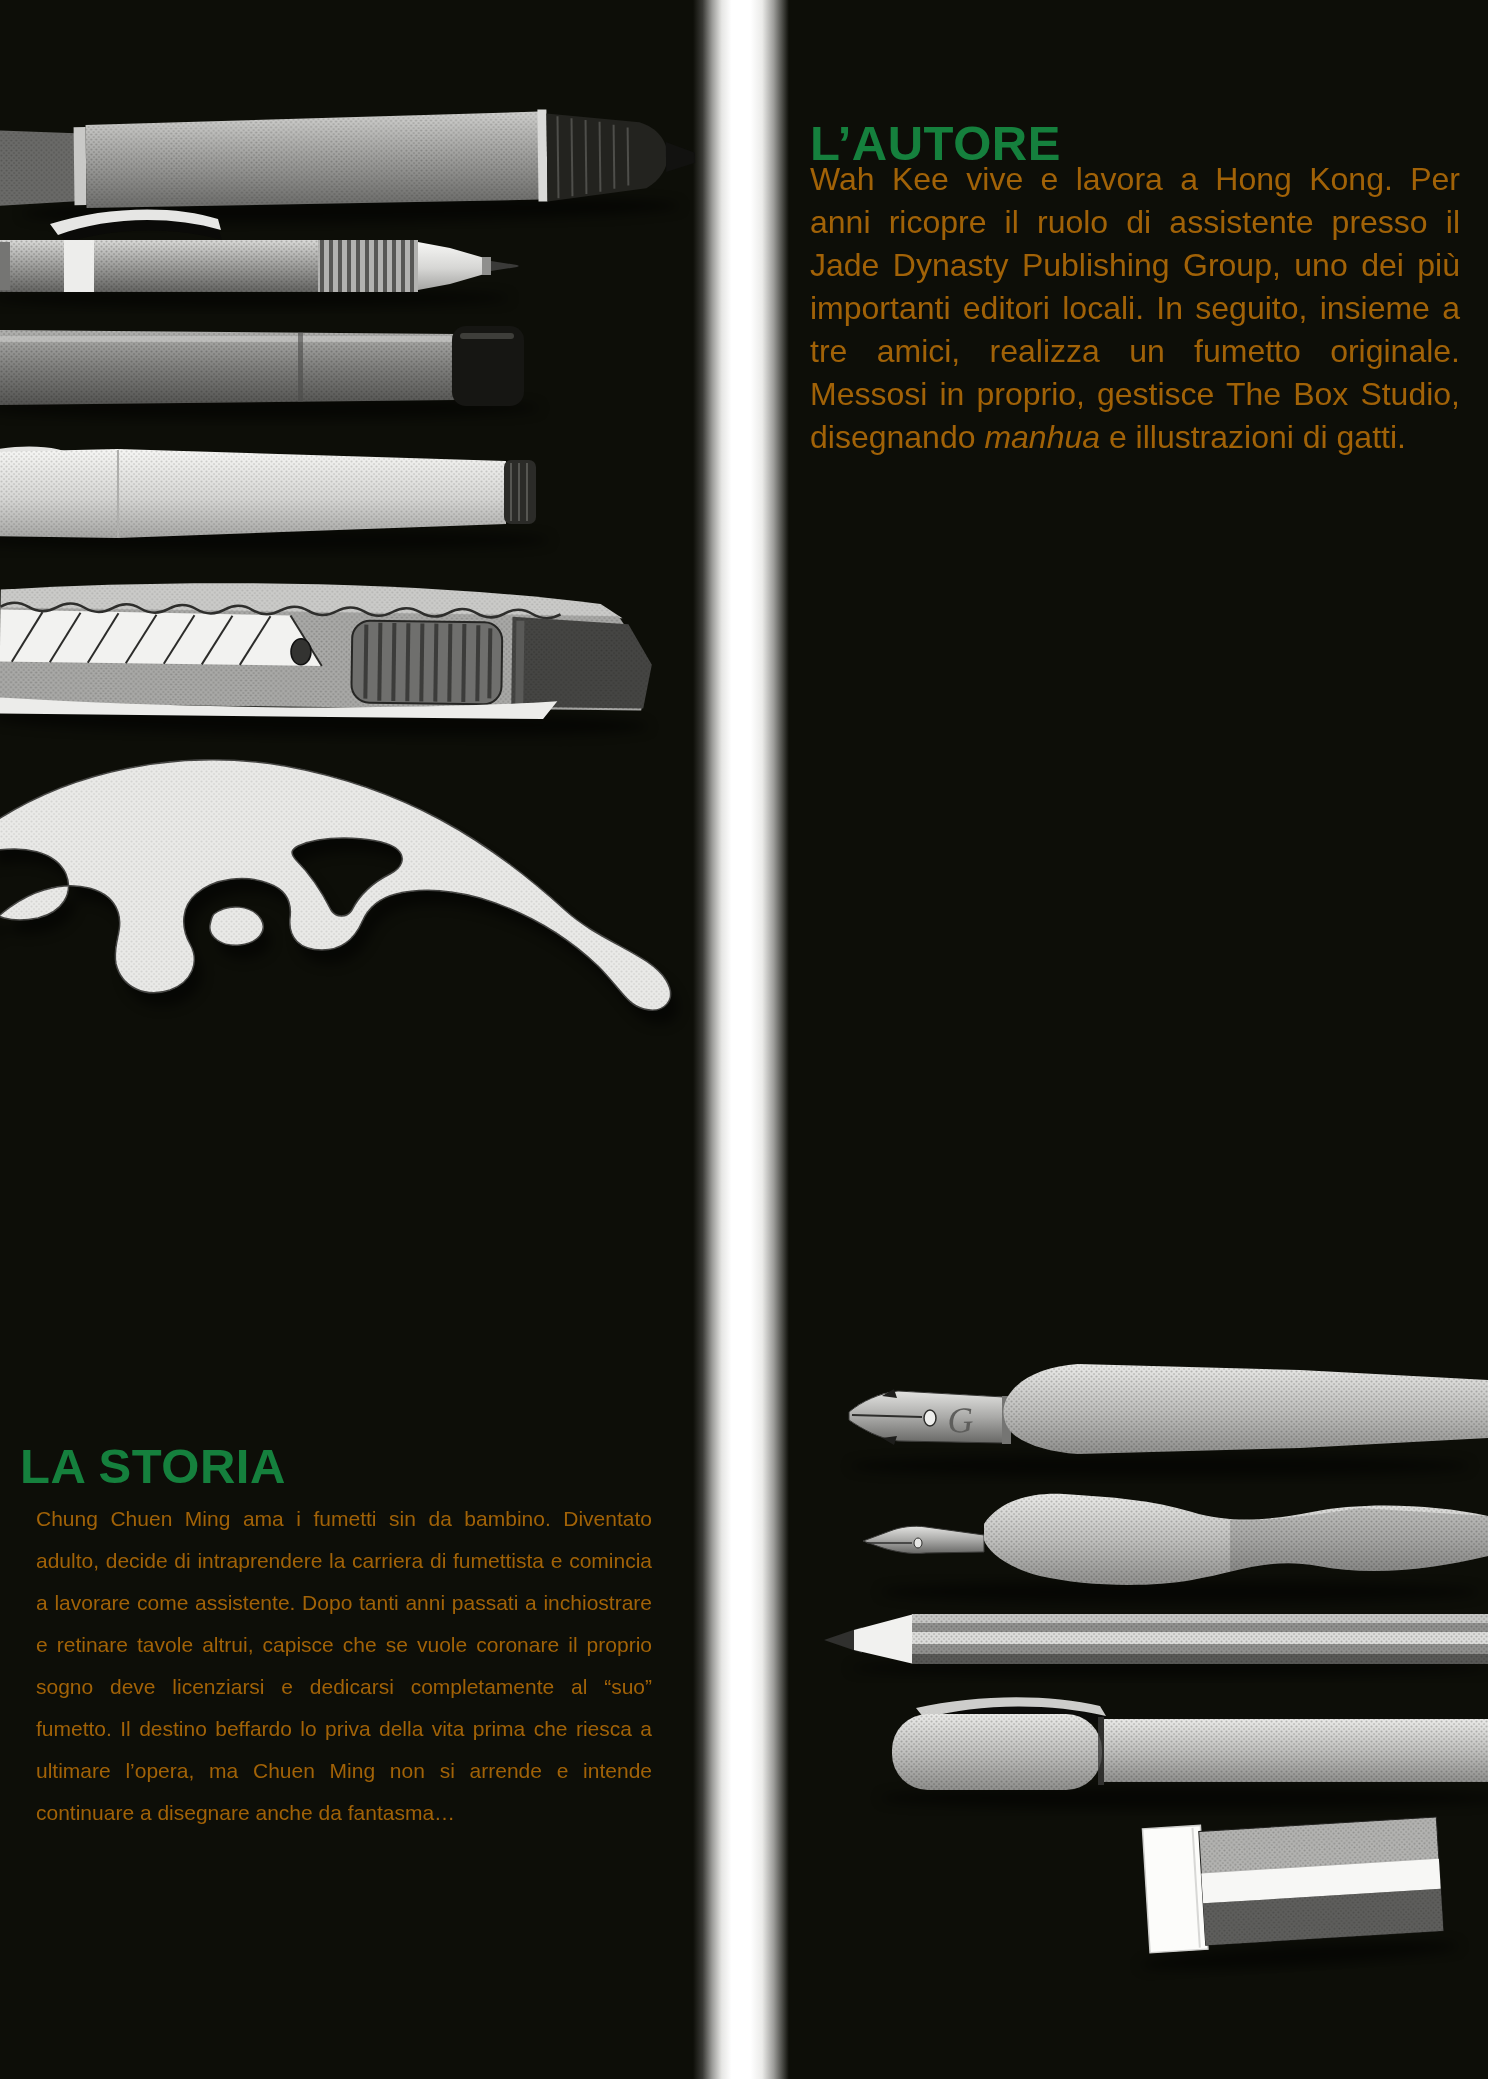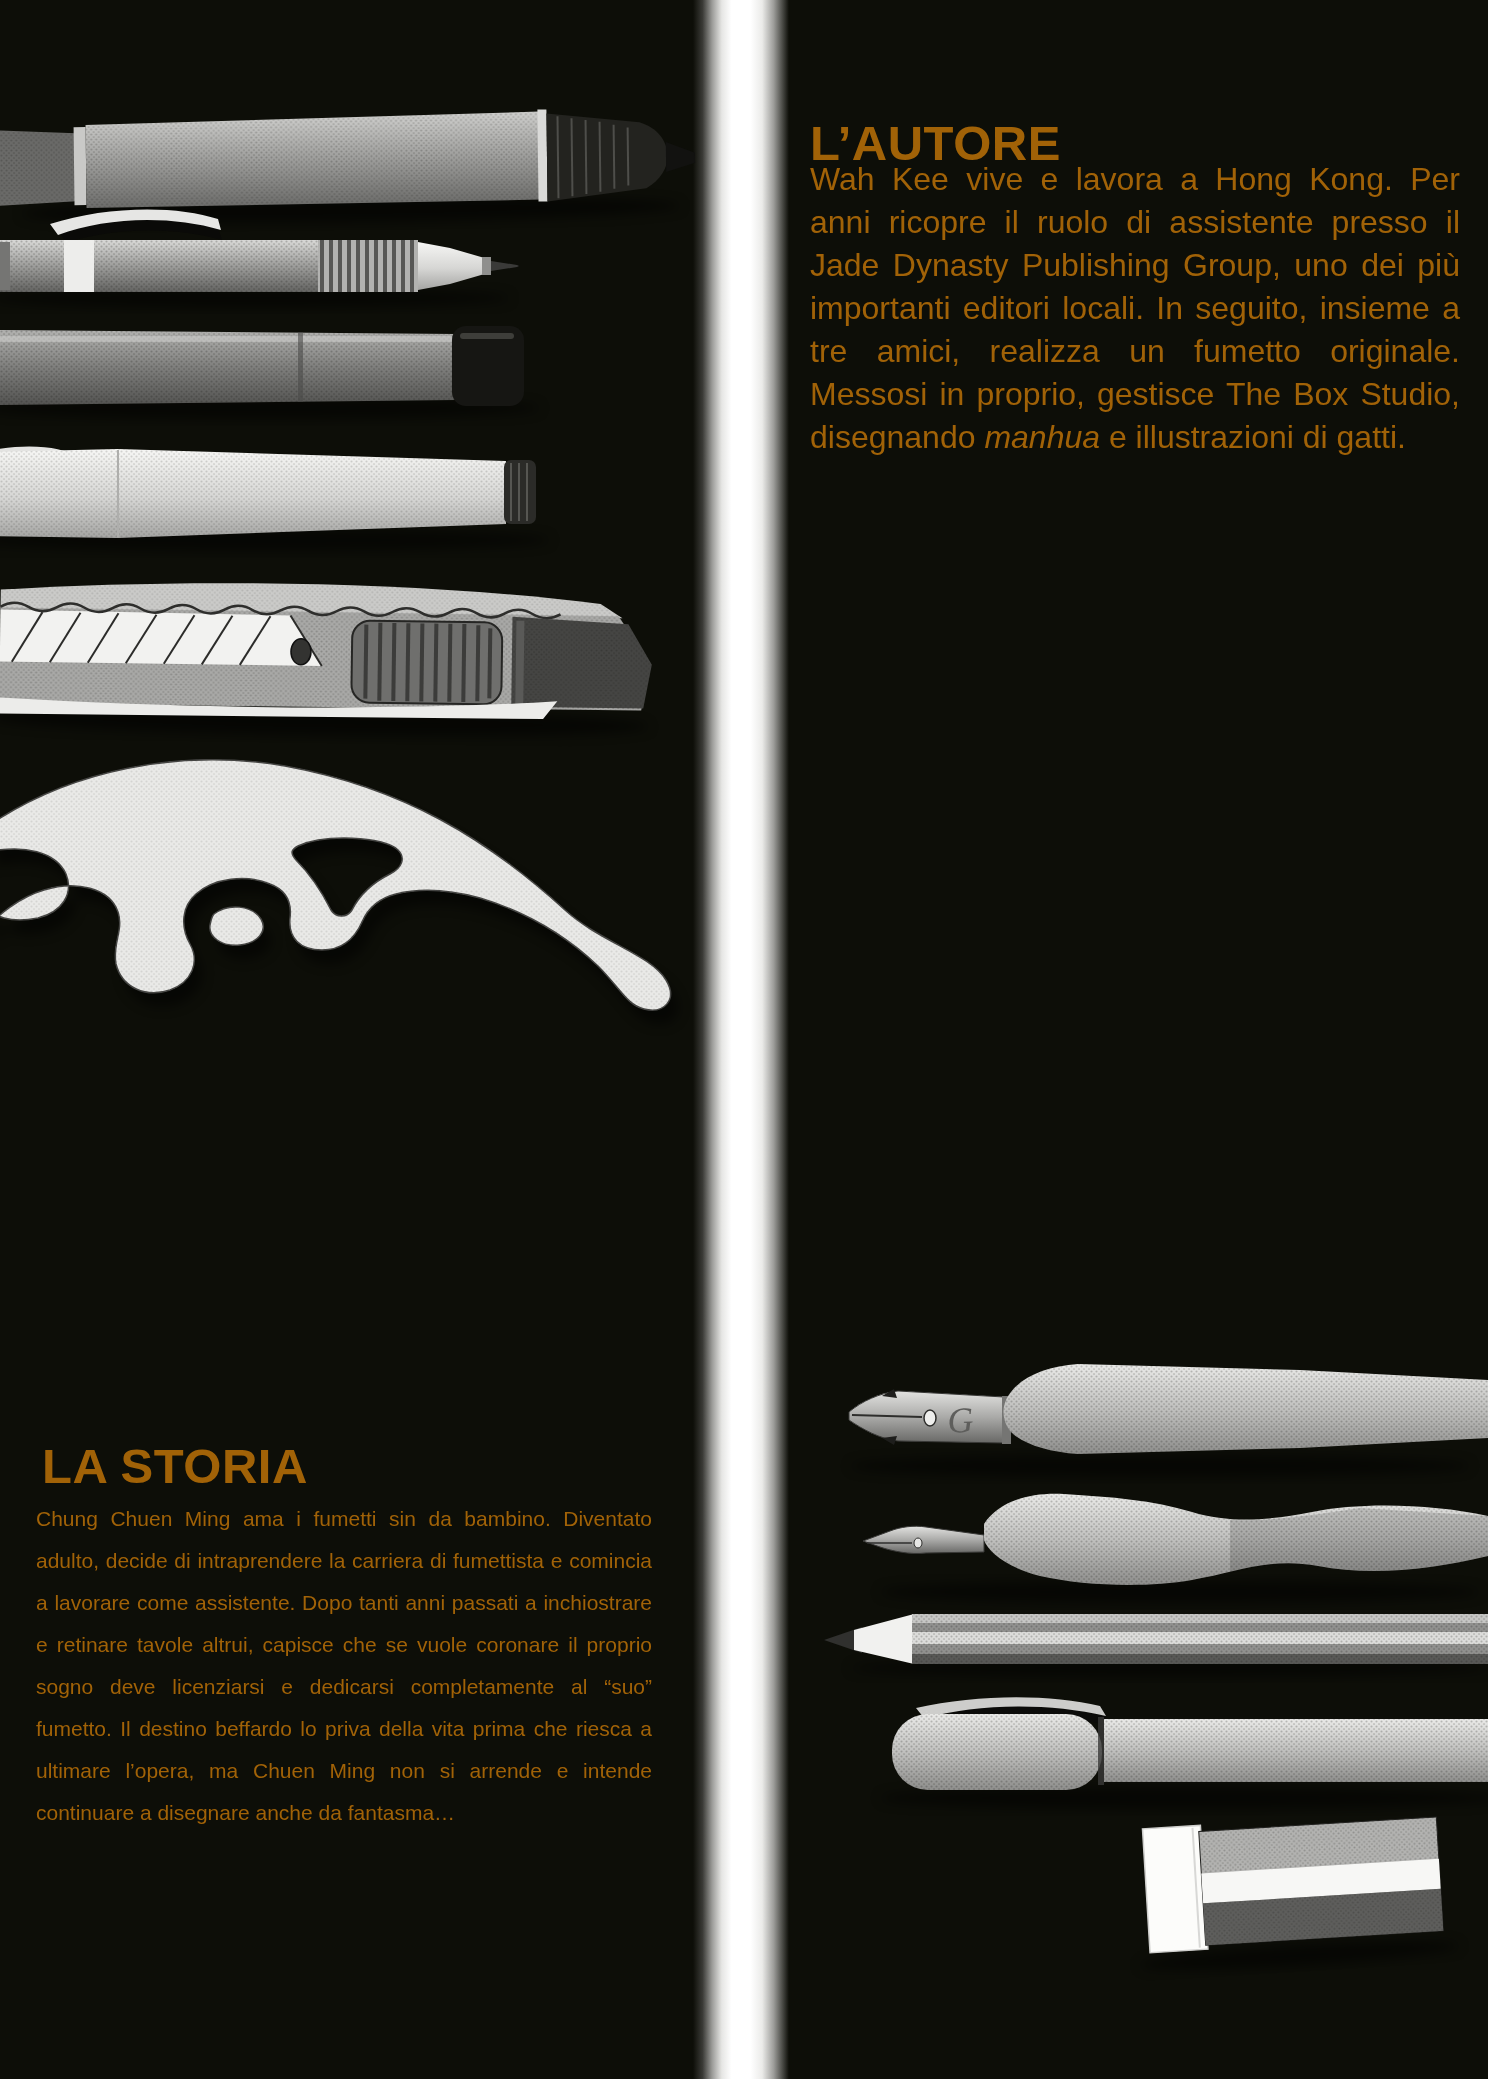--- a/index.html
+++ b/index.html
@@ -21,24 +21,24 @@
       #e6e6e4 30%,
       #ffffff 40%,
       #ffffff 60%,
       #ebebe9 72%,
       #9d9d9a 84%,
       rgba(13,14,8,0) 100%);
   }
   .heading{
     position:absolute;
     font-size:49px;font-weight:700;line-height:1;
-    color:#a16207;letter-spacing:0.5px;white-space:nowrap;
+    color:#15803d;letter-spacing:0.5px;white-space:nowrap;
   }
   #author-heading{left:810px;top:86px;}
-  #story-heading{left:42px;top:1409px;}
+  #story-heading{left:20px;top:1409px;}
   .bodytext{
     position:absolute;color:#a16207;text-align:justify;
     text-justify:inter-word;
   }
   #author-paragraph{left:810px;top:126px;width:650px;font-size:32px;line-height:43px;}
   #story-paragraph{left:36px;top:1477px;width:616px;font-size:21px;line-height:42px;}
   .bodytext em{font-style:italic;}
   svg{position:absolute;display:block;}
   #left-tools{left:0;top:0;width:703px;height:1040px;}
   #right-tools{left:777px;top:1355px;width:711px;height:640px;}

